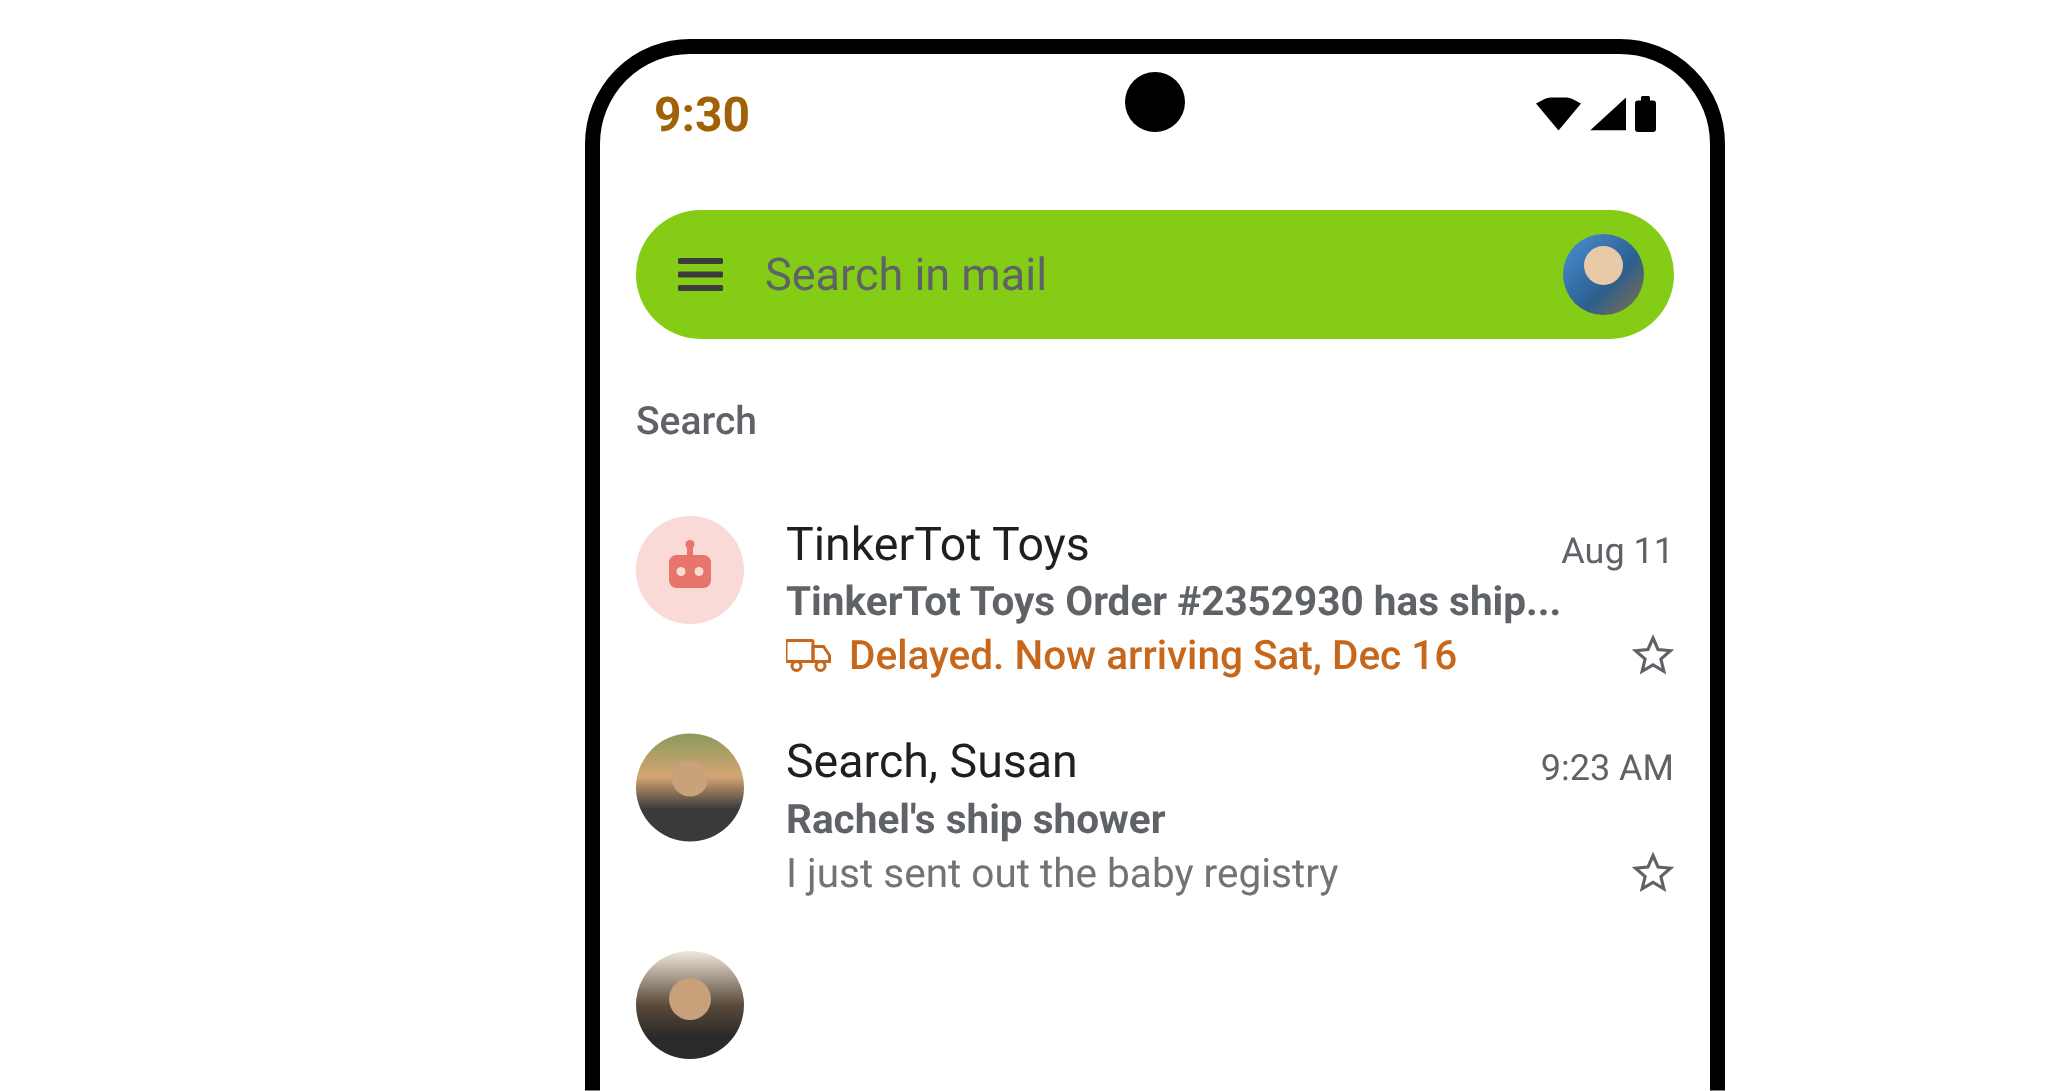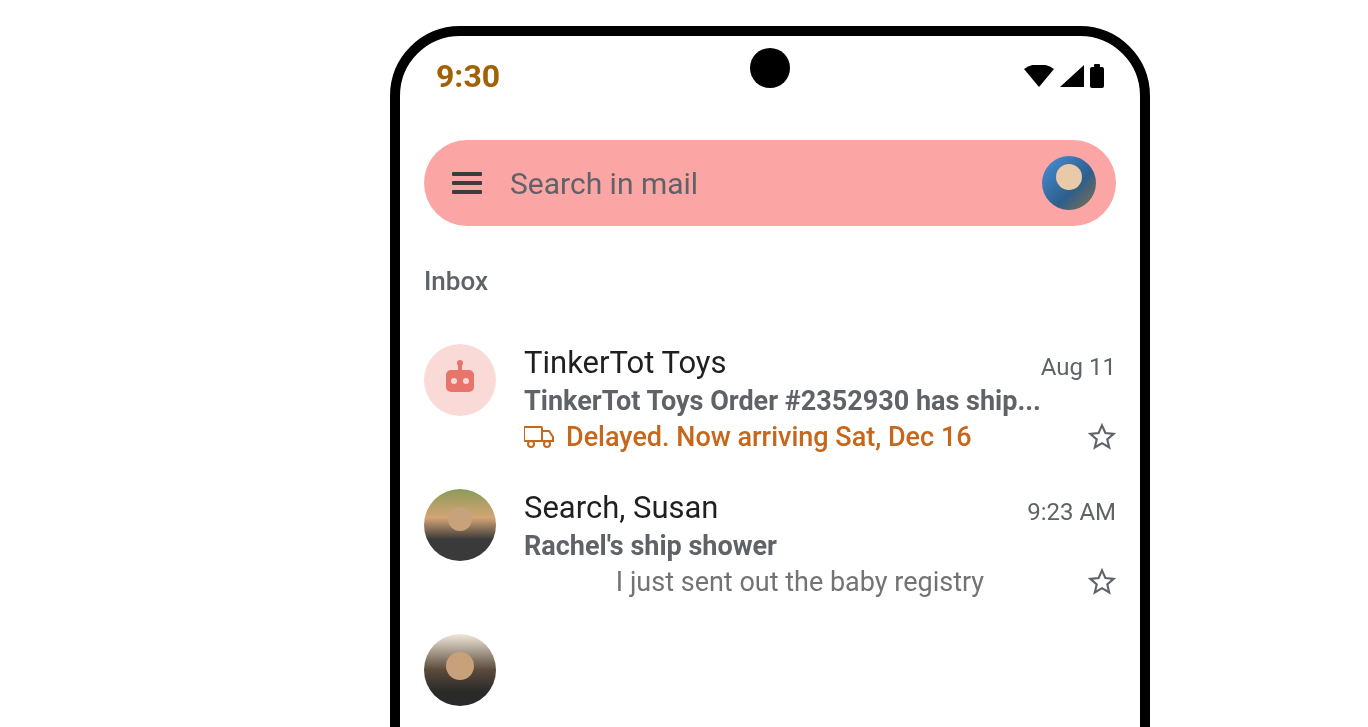--- a/index.html
+++ b/index.html
@@ -45,21 +45,21 @@
     border-radius: 50%;
   }
   .status-icons {
     display: flex;
     align-items: center;
     gap: 6px;
   }
   .search-bar {
     margin: 34px 24px 0 24px;
     height: 86px;
-    background: #fca5a5;
+    background: #84cc16;
     border-radius: 43px;
     display: flex;
     align-items: center;
     padding: 0 20px 0 28px;
     gap: 28px;
   }
   .menu-icon {
     display: flex;
     flex-direction: column;
     gap: 5px;
@@ -178,21 +178,20 @@
     overflow: hidden;
     text-overflow: ellipsis;
     font-weight: bold;
   }
   .email-footer {
     display: flex;
     justify-content: space-between;
     align-items: center;
     margin-top: 4px;
     gap: 12px;
-    text-align: center;
   }
   .email-snippet {
     font-size: 27px;
     color: #737373;
     white-space: nowrap;
     overflow: hidden;
     text-overflow: ellipsis;
     flex: 1;
   }
   .delay-row {
@@ -235,21 +234,21 @@
   <div class="search-bar">
     <div class="menu-icon">
       <div></div>
         <div></div>
         <div></div>
     </div>
     <div class="search-placeholder">Search in mail</div>
     <div class="avatar"></div>
   </div>
 
-  <div class="section-label">Inbox</div>
+  <div class="section-label">Search</div>
 
   <div class="email-list">
 
     <div class="email-item">
       <div class="email-avatar robot-avatar">
         <svg width="40" height="40" viewBox="0 0 40 40">
           <rect x="6" y="10" width="28" height="22" rx="5" fill="#e8756b"></rect>
           <circle cx="14" cy="21" r="3" fill="#fadad7"></circle>
           <circle cx="26" cy="21" r="3" fill="#fadad7"></circle>
           <rect x="18" y="3" width="4" height="8" fill="#e8756b"></rect>

